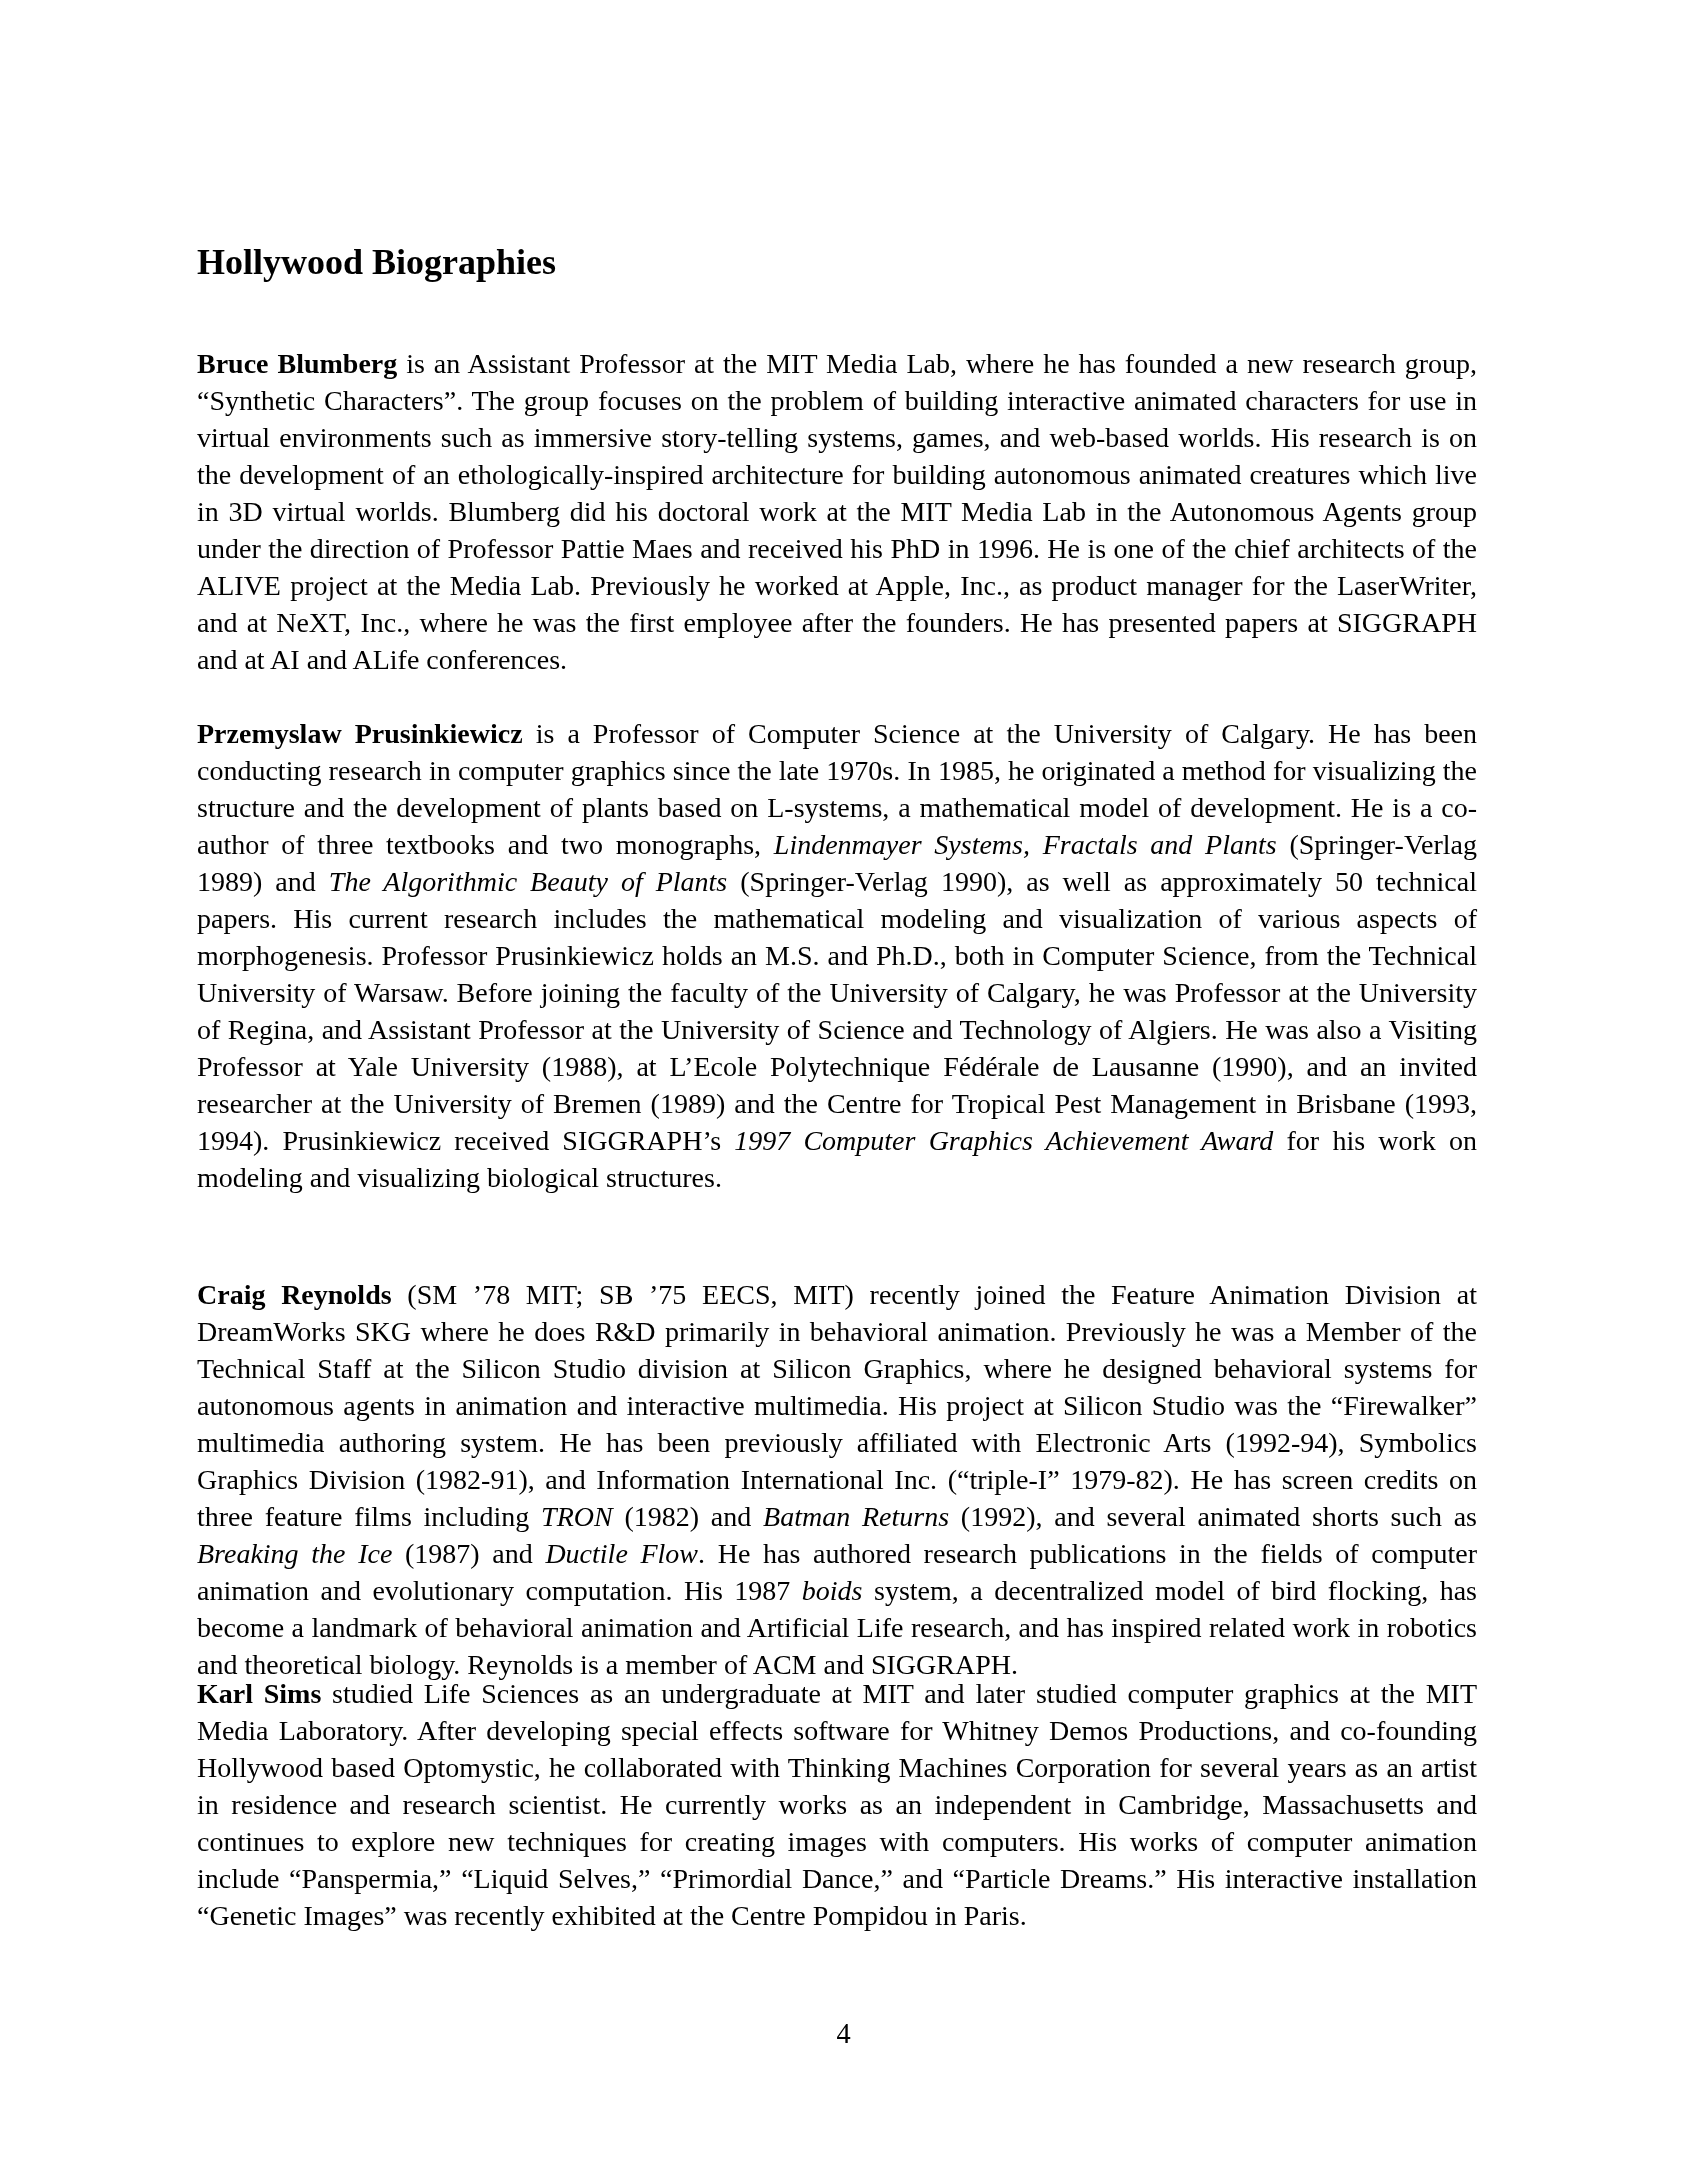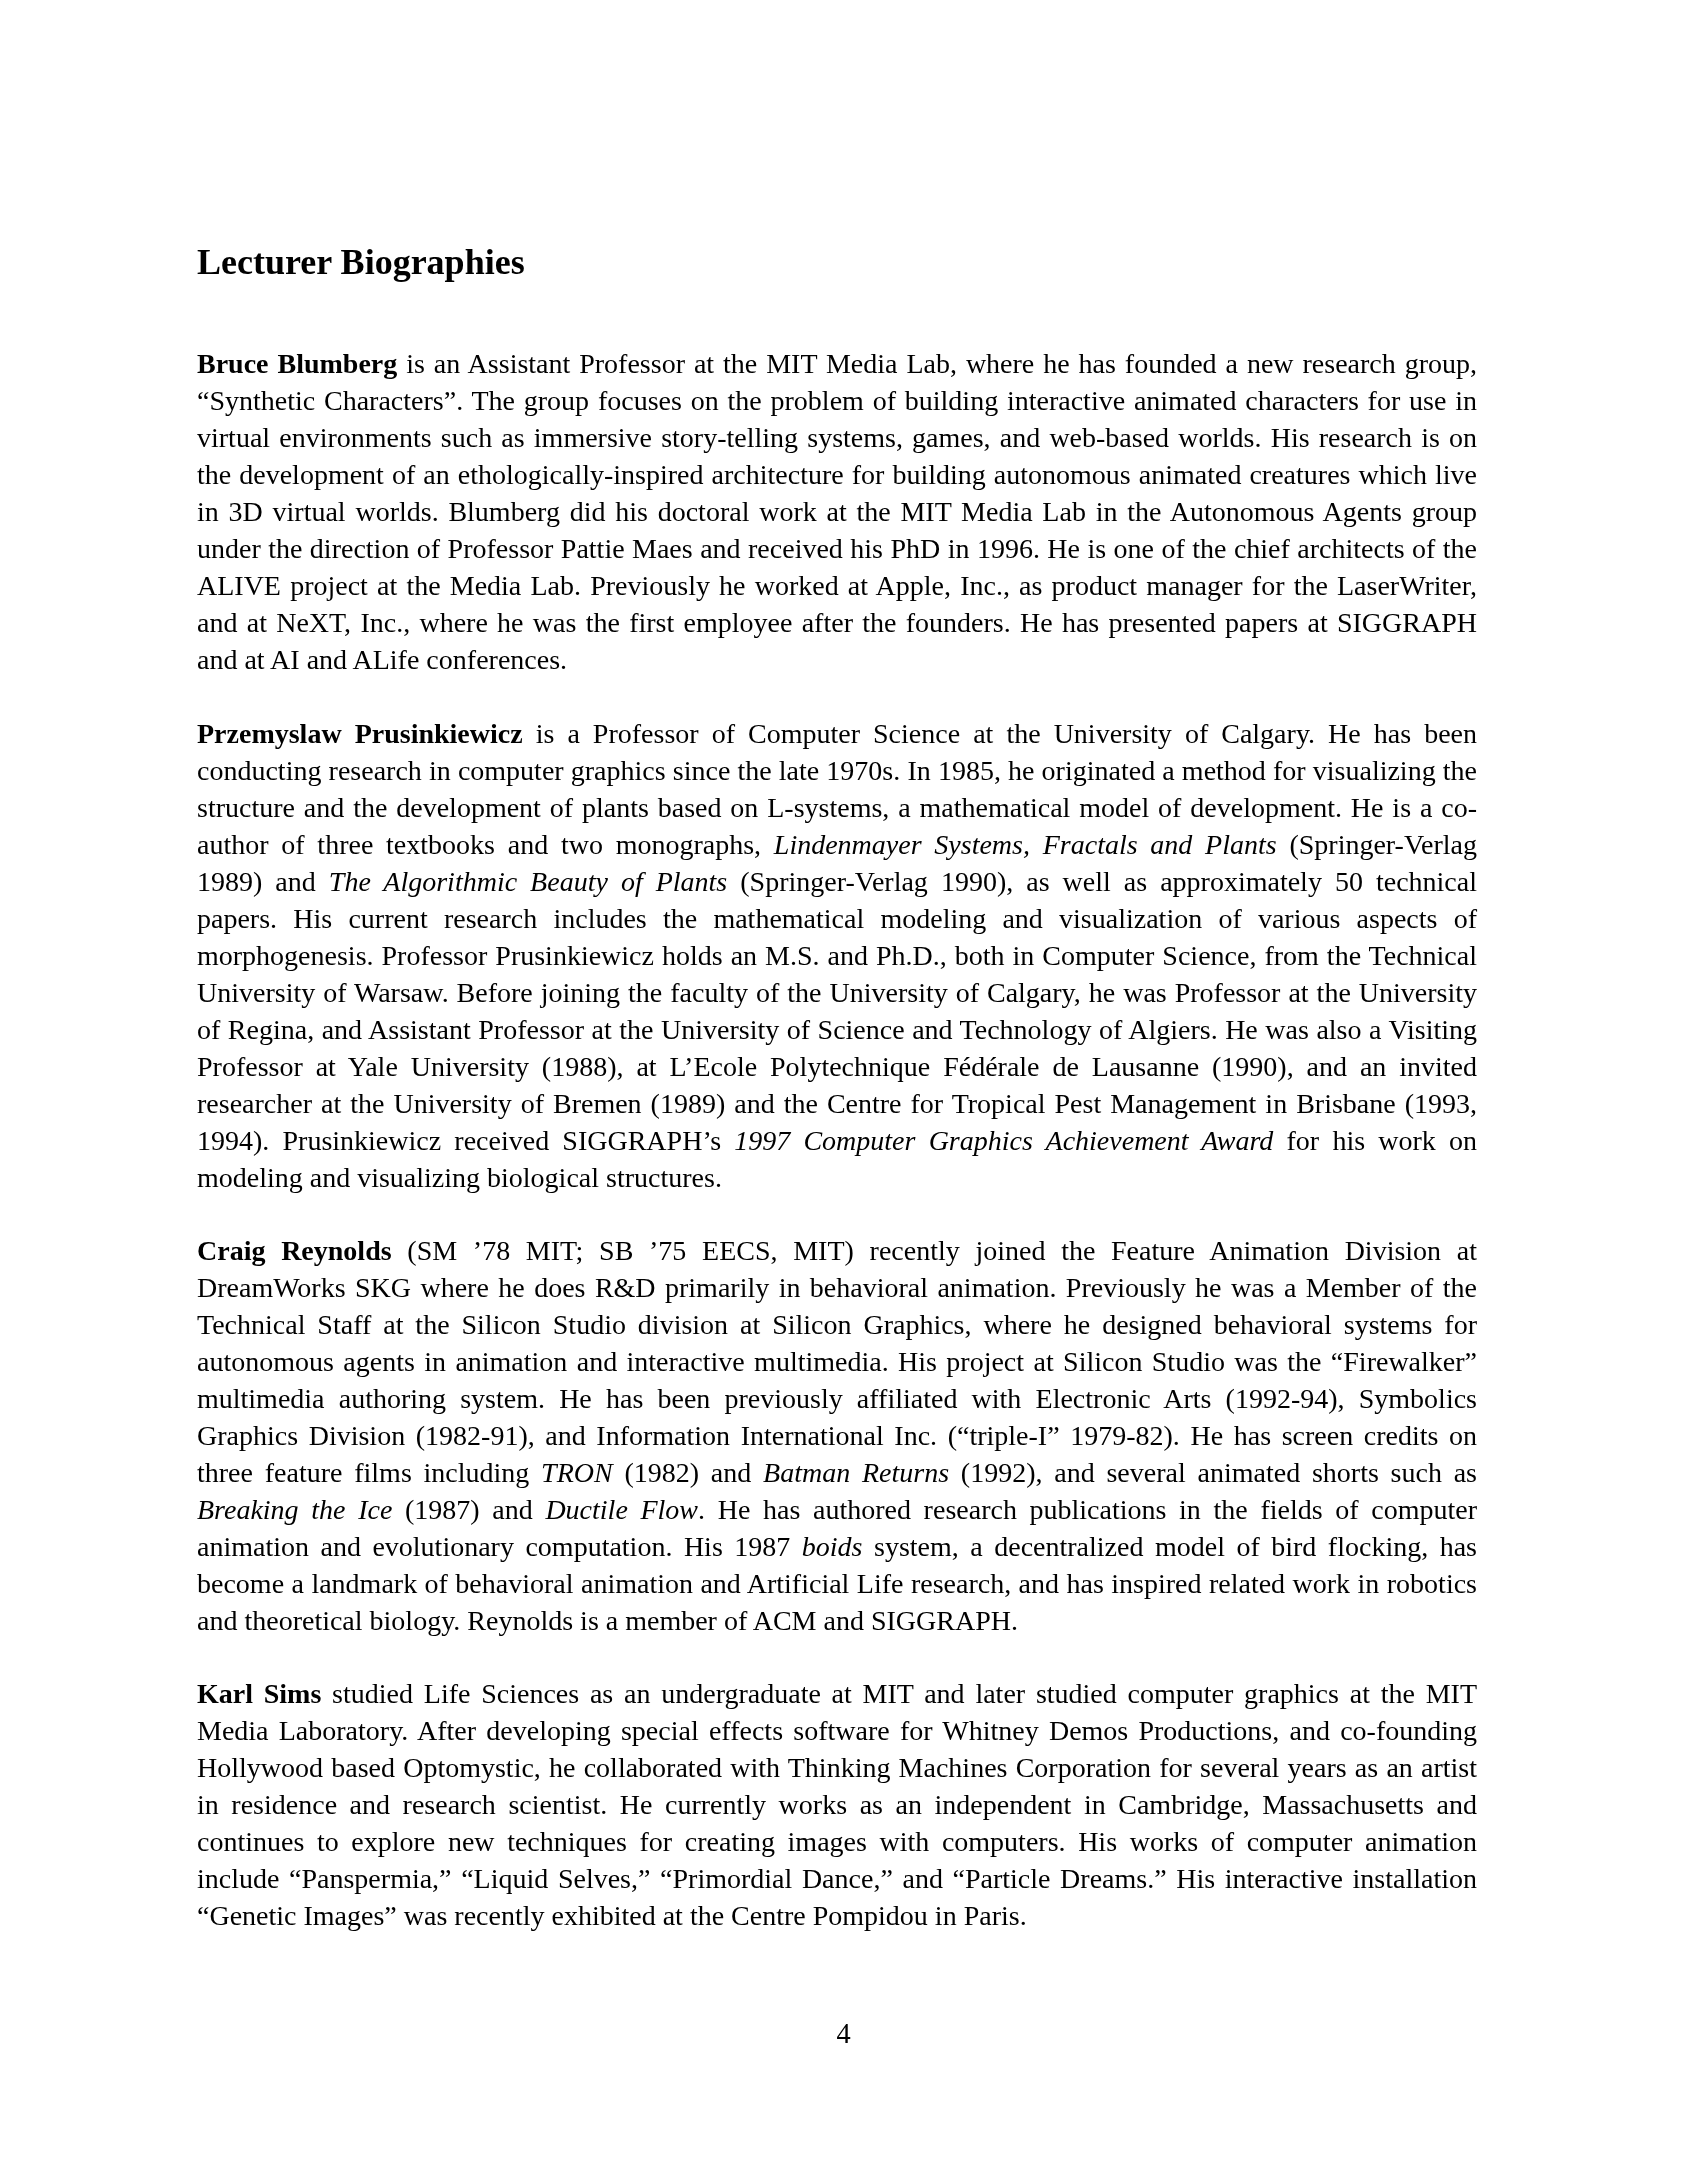--- a/index.html
+++ b/index.html
@@ -4,29 +4,29 @@
 <style>
   html, body { margin:0; padding:0; background:#ffffff; }
   body { width:1687px; height:2183px; position:relative; overflow:hidden; }
   .page { position:absolute; left:197px; top:0; width:1280px; color:#000; font-family:"Liberation Serif", "DejaVu Serif", serif; }
   .heading { position:absolute; top:241px; left:0; margin:0; font-size:36px; font-weight:bold; line-height:42px; white-space:nowrap; }
   .bio { position:absolute; left:0; width:1280px; margin:0; font-size:28px; line-height:37px; text-align:justify; }
   .bio b { font-weight:bold; }
   .bio i { font-style:italic; }
   #bio-0 { top:345px; }
   #bio-1 { top:715px; }
-  #bio-2 { top:1232px; }
+  #bio-2 { top:1276px; }
   #bio-3 { top:1675px; }
   .pagenum { position:absolute; top:2015px; left:0; width:1687px; text-align:center; font-family:"Liberation Serif", "DejaVu Serif", serif; font-size:28.4px; line-height:37px; color:#000; }
 </style>
 </head>
 <body>
 
 <div class="page">
-  <h1 class="heading">Lecturer Biographies</h1>
+  <h1 class="heading">Hollywood Biographies</h1>
 
   <p class="bio" id="bio-0">
     <b>Bruce Blumberg</b><span><span> is an Assistant Professor at the MIT Media Lab, where he has founded a new research group, “Synthetic Characters”.  The group focuses on the problem of building interactive animated characters for use in virtual environments such as immersive story-telling systems, games, and web-based worlds.  His research is on the development of an ethologically-inspired architecture for building autonomous animated creatures which live in 3D virtual worlds.  Blumberg did his doctoral work at the MIT Media Lab in the Autonomous Agents group under the direction of Professor Pattie Maes and received his PhD in 1996.  He is one of the chief architects of the ALIVE project at the Media Lab.  Previously he worked at Apple, Inc., as product manager for the LaserWriter, and at NeXT, Inc., where he was the first employee after the founders. He has presented papers at SIGGRAPH and at AI and ALife conferences.</span></span>
   </p>
 
   <p class="bio" id="bio-1">
     <b>Przemyslaw Prusinkiewicz</b><span><span> is a Professor of Computer Science at the University of Calgary.  He has been conducting research in computer graphics since the late 1970s.  In 1985, he originated a method for visualizing the structure and the development of plants based on L-systems, a mathematical model of development.  He is a co-author of three textbooks and two monographs, </span><i>Lindenmayer Systems, Fractals and Plants</i><span> (Springer-Verlag 1989) and </span><i>The Algorithmic Beauty of Plants</i><span> (Springer-Verlag 1990), as well as approximately 50 technical papers.  His current research includes the mathematical modeling and visualization of various aspects of morphogenesis.  Professor Prusinkiewicz holds an M.S. and Ph.D., both in Computer Science, from the Technical University of Warsaw.  Before joining the faculty of the University of Calgary, he was Professor at the University of Regina, and Assistant Professor at the University of Science and Technology of Algiers.  He was also a Visiting Professor at Yale University (1988), at L’Ecole Polytechnique Fédérale de Lausanne (1990), and an invited researcher at the University of Bremen (1989) and the Centre for Tropical Pest Management in Brisbane (1993, 1994).  Prusinkiewicz received SIGGRAPH’s </span><i>1997 Computer Graphics Achievement Award</i><span> for his work on modeling and visualizing biological structures.</span></span>
   </p>
 
   <p class="bio" id="bio-2">

